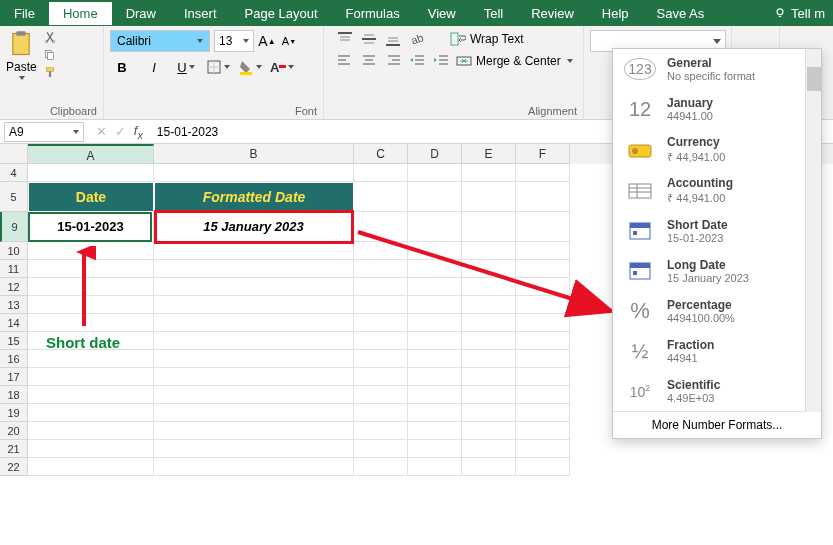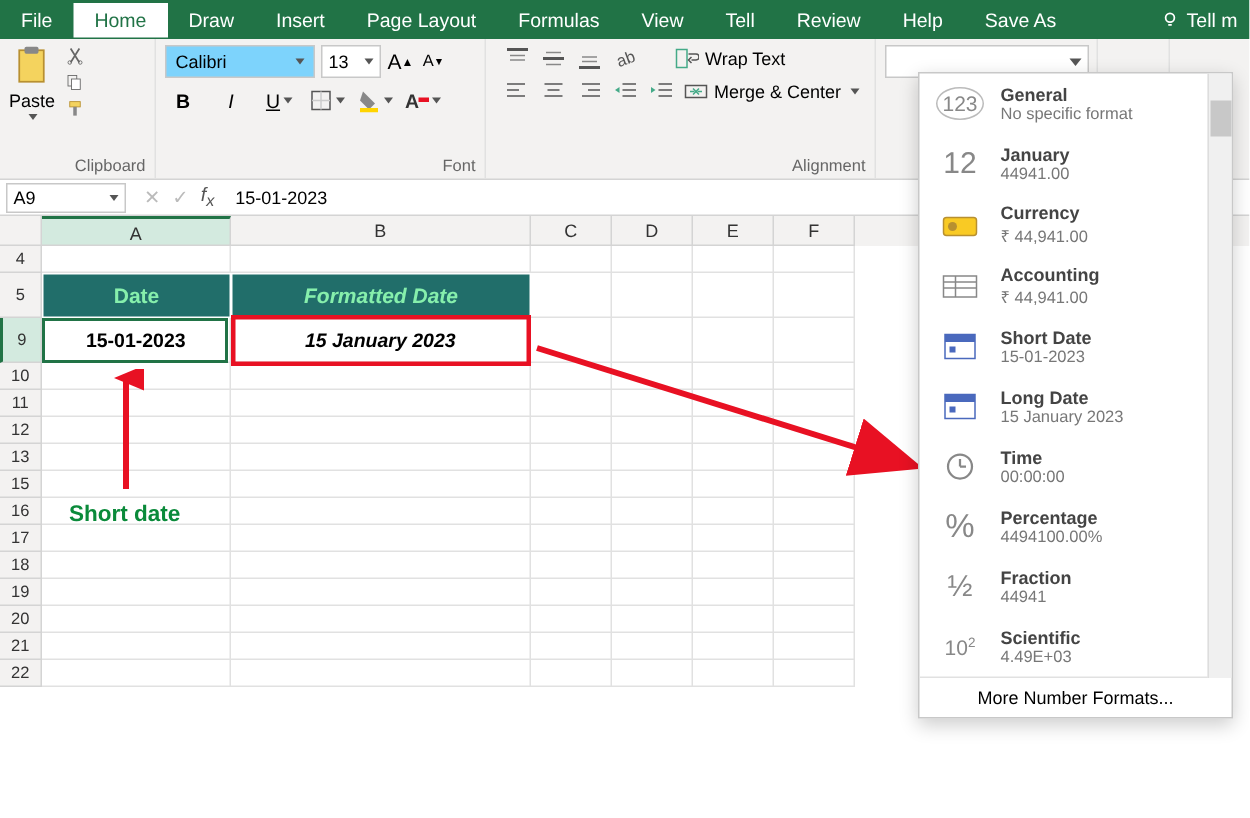--- a/index.html
+++ b/index.html
@@ -60,21 +60,21 @@
 
 .rows { position: relative; }
 .row { display: flex; height: 18px; }
 .row.rh22 { height: 30px; }
 .rhead { width: 28px; background: #f3f2f1; border-right: 1px solid #d4d4d4; border-bottom: 1px solid #d4d4d4; text-align: center; font-size: 11px; line-height: 18px; color: #333;}
 .row.rh22 .rhead { line-height: 30px; }
 .rhead.sel { background: #d3eadf; border-left: 2px solid #217346; }
 .cell { border-right: 1px solid #e1e1e1; border-bottom: 1px solid #e1e1e1; padding: 0 4px; font-size: 12px; display: flex; align-items: center; }
 .cA { width: 126px; } .cB { width: 200px; font-style: italic; } .cC { width: 54px; } .cD { width: 54px; } .cE { width: 54px; } .cF { width: 54px; }
 
-.hdr-cell { background: #216e6a; color: #86efac; font-weight: bold; font-size: 14px; justify-content: center; border: 1px solid #fff; }
+.hdr-cell { background: #216e6a; color: #fde047; font-weight: bold; font-size: 14px; justify-content: center; border: 1px solid #fff; }
 .data-cell { font-weight: bold; font-size: 13px; justify-content: center; }
 .selected-outline { position: absolute; border: 2px solid #217346; pointer-events: none; }
 .red-outline { position: absolute; border: 3px solid #e81123; pointer-events: none; }
 
 
 .fmt-dropdown { position: absolute; left: 612px; top: 48px; width: 210px; background: #fff; border: 1px solid #c8c8c8; box-shadow: 0 4px 12px rgba(0,0,0,0.2); z-index: 100; }
 .fmt-item { display: flex; align-items: center; gap: 10px; padding: 6px 10px; }
 .fmt-ico { width: 34px; height: 28px; display: flex; align-items: center; justify-content: center; color: #888; }
 .fmt-txt { display: flex; flex-direction: column; }
 .fmt-name { font-weight: bold; font-size: 12px; color: #444; }
@@ -362,20 +362,29 @@
     <div class="row">
         <div class="rhead">13</div>
         <div class="cell cA"></div>
         <div class="cell cB"></div>
         <div class="cell cC"></div>
         <div class="cell cD"></div>
         <div class="cell cE"></div>
         <div class="cell cF"></div>
       </div>
     <div class="row">
+        <div class="rhead">14</div>
+        <div class="cell cA"></div>
+        <div class="cell cB"></div>
+        <div class="cell cC"></div>
+        <div class="cell cD"></div>
+        <div class="cell cE"></div>
+        <div class="cell cF"></div>
+      </div>
+    <div class="row">
         <div class="rhead">15</div>
         <div class="cell cA"></div>
         <div class="cell cB"></div>
         <div class="cell cC"></div>
         <div class="cell cD"></div>
         <div class="cell cE"></div>
         <div class="cell cF"></div>
       </div>
     <div class="row">
         <div class="rhead">16</div>
@@ -510,33 +519,20 @@
         <div class="fmt-ico">
           <svg width="26" height="22" viewBox="0 0 26 22">
             <rect x="3" y="3" width="20" height="16" fill="#fff" stroke="#4a69bd"></rect>
             <rect x="3" y="3" width="20" height="5" fill="#4a69bd"></rect>
             <rect x="6" y="11" width="4" height="4" fill="#4a69bd"></rect>
           </svg>
         </div>
         <div class="fmt-txt">
           <div class="fmt-name">Long Date</div>
           <div class="fmt-val">15 January 2023</div>
-        </div>
-      </div>
-      <div class="fmt-item">
-        <div class="fmt-ico">
-          <svg width="26" height="22" viewBox="0 0 26 22">
-            <circle cx="13" cy="11" r="8" fill="none" stroke="#888" stroke-width="1.5"></circle>
-            <line x1="13" y1="11" x2="13" y2="6" stroke="#888" stroke-width="1.5"></line>
-            <line x1="13" y1="11" x2="17" y2="11" stroke="#888" stroke-width="1.5"></line>
-          </svg>
-        </div>
-        <div class="fmt-txt">
-          <div class="fmt-name">Time</div>
-          <div class="fmt-val">00:00:00</div>
         </div>
       </div>
       <div class="fmt-item">
         <div class="fmt-ico">
           <span style="font-size:22px;color:#888">%</span>
         </div>
         <div class="fmt-txt">
           <div class="fmt-name">Percentage</div>
           <div class="fmt-val">4494100.00%</div>
         </div>

